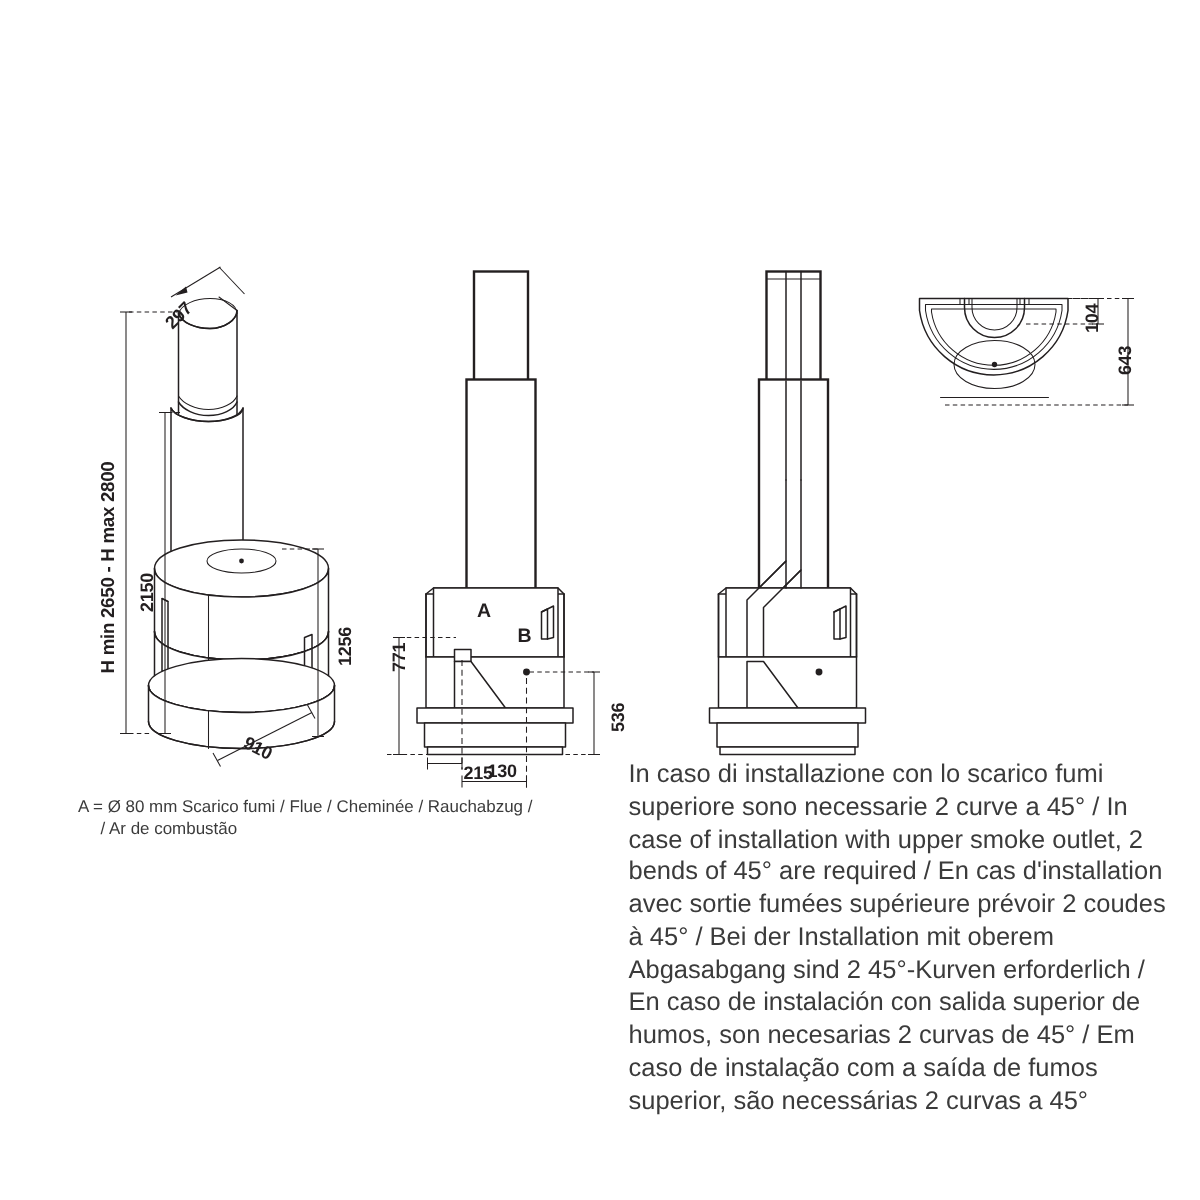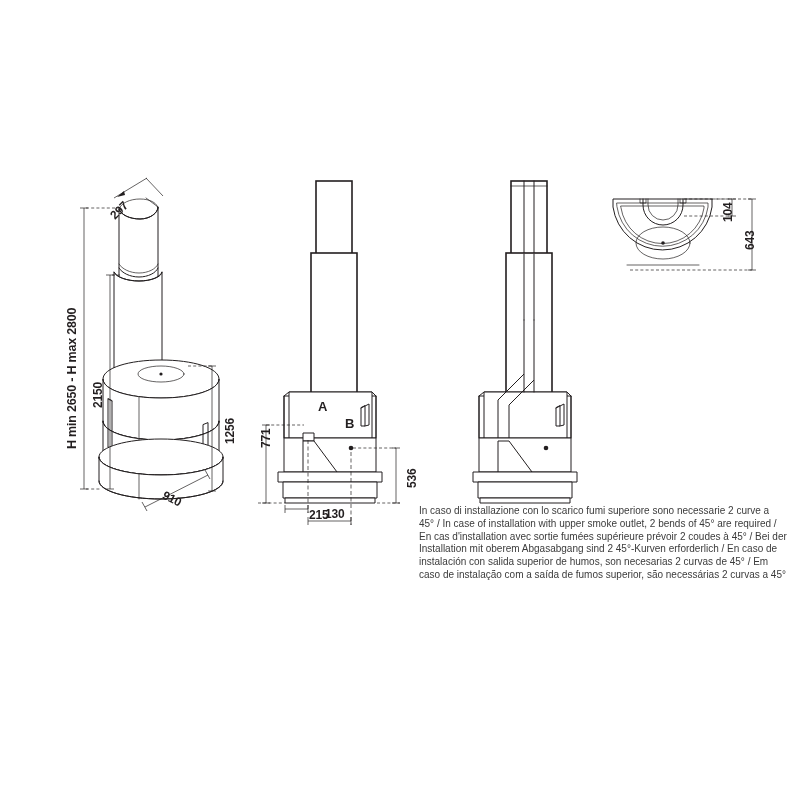--- a/index.html
+++ b/index.html
@@ -73,21 +73,21 @@
   }
   .legend .row { display: block; }
   .legend .ind { padding-left: 15px; display: block; }
 
   .note {
     position: absolute;
     left: 419px;
     top: 505px;
     width: 368px;
     font-family: "Liberation Sans", sans-serif;
-    font-size: 10px;
+    font-size: 17px;
     line-height: 1.28;
     color: #3b3b3b;
   }
 </style>
 </head>
 <body>
 
 <div id="sheet">
 
   <svg id="drawing" viewBox="0 0 800 800">
@@ -301,17 +301,19 @@
 
   <div class="marker" style="left:318px; top:400px;">A</div>
 
   <div class="marker" style="left:345px; top:417px;">B</div>
 
   <div class="dimtext rot90" style="left:722px; top:222px;">104</div>
 
   <div class="dimtext rot90" style="left:744px; top:250px;">643</div>
 
   <div class="legend">
+    <span class="row">A = Ø 80 mm  Scarico fumi / Flue / Cheminée / Rauchabzug /</span>
+    <span class="ind">/ Ar de combustão</span>
   </div>
 
   <div class="note">In caso di installazione con lo scarico fumi superiore sono necessarie 2 curve a 45° / In case of installation with upper smoke outlet, 2 bends of 45° are required / En cas d'installation avec sortie fumées supérieure prévoir 2 coudes à 45° / Bei der Installation mit oberem Abgasabgang sind 2 45°-Kurven erforderlich / En caso de instalación con salida superior de humos, son necesarias 2 curvas de 45° / Em caso de instalação com a saída de fumos superior, são necessárias 2 curvas a 45°</div>
 
 </div>
 
 </body></html>

